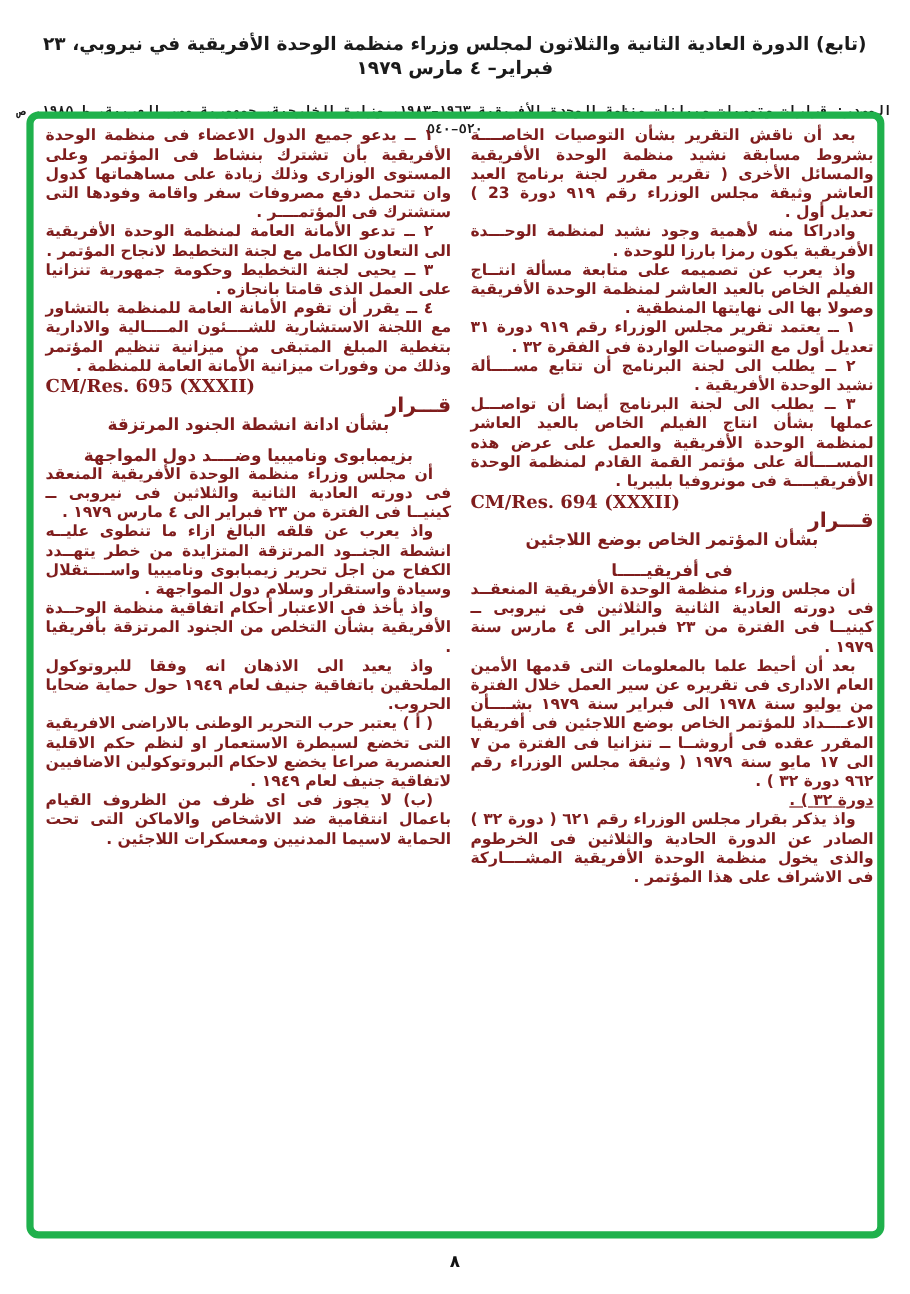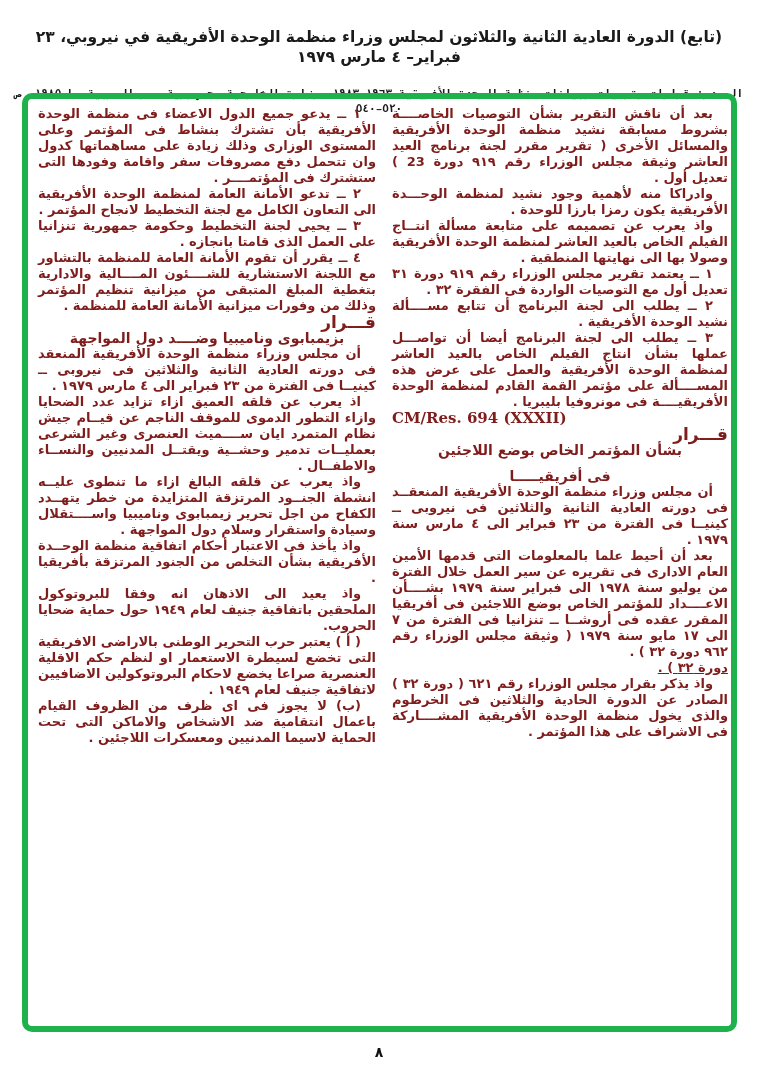--- a/index.html
+++ b/index.html
@@ -86,24 +86,25 @@
     <p class="para no-gap">بعد أن أحيط علما بالمعلومات التى قدمها الأمين العام الادارى فى تقريره عن سير العمل خلال الفترة من يوليو سنة ١٩٧٨ الى فبراير سنة ١٩٧٩ بشــــأن الاعــــداد للمؤتمر الخاص بوضع اللاجئين فى أفريقيا المقرر عقده فى أروشــا ــ تنزانيا فى الفترة من ٧ الى ١٧ مايو سنة ١٩٧٩ ( وثيقة مجلس الوزراء رقم ٩٦٢ دورة ٣٢ ) .</p>
     <p class="dangle">دورة ٣٢ ) .</p>
     <p class="para">واذ يذكر بقرار مجلس الوزراء رقم ٦٢١ ( دورة ٣٢ ) الصادر عن الدورة الحادية والثلاثين فى الخرطوم والذى يخول منظمة الوحدة الأفريقية المشــــاركة فى الاشراف على هذا المؤتمر .</p>
   </div>
 
   <div class="col col-left">
     <p class="para">١ ــ يدعو جميع الدول الاعضاء فى منظمة الوحدة الأفريقية بأن تشترك بنشاط فى المؤتمر وعلى المستوى الوزارى وذلك زيادة على مساهماتها كدول وان تتحمل دفع مصروفات سفر واقامة وفودها التى ستشترك فى المؤتمــــر .</p>
     <p class="para">٢ ــ تدعو الأمانة العامة لمنظمة الوحدة الأفريقية الى التعاون الكامل مع لجنة التخطيط لانجاح المؤتمر .</p>
     <p class="para">٣ ــ يحيى لجنة التخطيط وحكومة جمهورية تنزانيا على العمل الذى قامتا بانجازه .</p>
     <p class="para">٤ ــ يقرر أن تقوم الأمانة العامة للمنظمة بالتشاور مع اللجنة الاستشارية للشــــئون المــــالية والادارية بتغطية المبلغ المتبقى من ميزانية تنظيم المؤتمر وذلك من وفورات ميزانية الأمانة العامة للمنظمة .</p>
+    <p class="ref">CM/Res. 695 (XXXII)</p>
     <p class="title">قـــرار</p>
+    <p class="sub">بشأن ادانة انشطة الجنود المرتزقة</p>
     <p class="sub">بزيمبابوى وناميبيا وضــــد دول المواجهة</p>
     <p class="para after-head">أن مجلس وزراء منظمة الوحدة الأفريقية المنعقد فى دورته العادية الثانية والثلاثين فى نيروبى ــ كينيــا فى الفترة من ٢٣ فبراير الى ٤ مارس ١٩٧٩ .</p>
-    <p class="para">اذ يعرب عن قلقه العميق ازاء تزايد عدد الضحايا وازاء التطور الدموى للموقف الناجم عن قيــام جيش نظام المتمرد ايان ســــميث العنصرى وغير الشرعى بعمليــات تدمير وحشــية ويقتــل المدنيين والنســاء والاطفــال .</p>
     <p class="para">واذ يعرب عن قلقه البالغ ازاء ما تنطوى عليــه انشطة الجنــود المرتزقة المتزايدة من خطر يتهــدد الكفاح من اجل تحرير زيمبابوى وناميبيا واســــتقلال وسيادة واستقرار وسلام دول المواجهة .</p>
     <p class="para no-gap">واذ يأخذ فى الاعتبار أحكام اتفاقية منظمة الوحــدة الأفريقية بشأن التخلص من الجنود المرتزقة بأفريقيا .</p>
     <p class="para">واذ يعيد الى الاذهان انه وفقا للبروتوكول الملحقين باتفاقية جنيف لعام ١٩٤٩ حول حماية ضحايا الحروب.</p>
     <p class="para">( أ ) يعتبر حرب التحرير الوطنى بالاراضى الافريقية التى تخضع لسيطرة الاستعمار او لنظم حكم الاقلية العنصرية صراعا يخضع لاحكام البروتوكولين الاضافيين لاتفاقية جنيف لعام ١٩٤٩ .</p>
     <p class="para">(ب) لا يجوز فى اى ظرف من الظروف القيام باعمال انتقامية ضد الاشخاص والاماكن التى تحت الحماية لاسيما المدنيين ومعسكرات اللاجئين .</p>
   </div>
 
   <div class="page-num">٨</div>
 
 </div>

